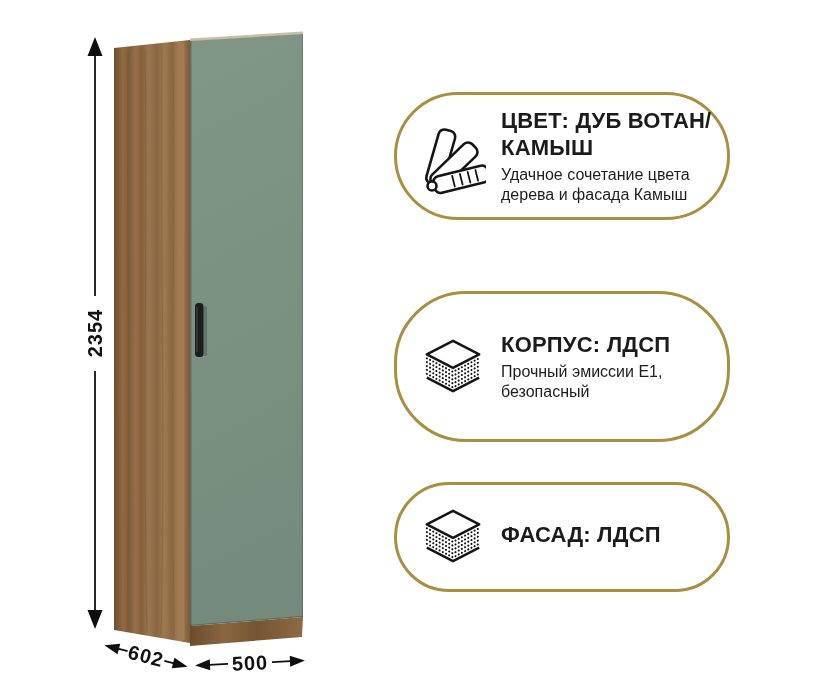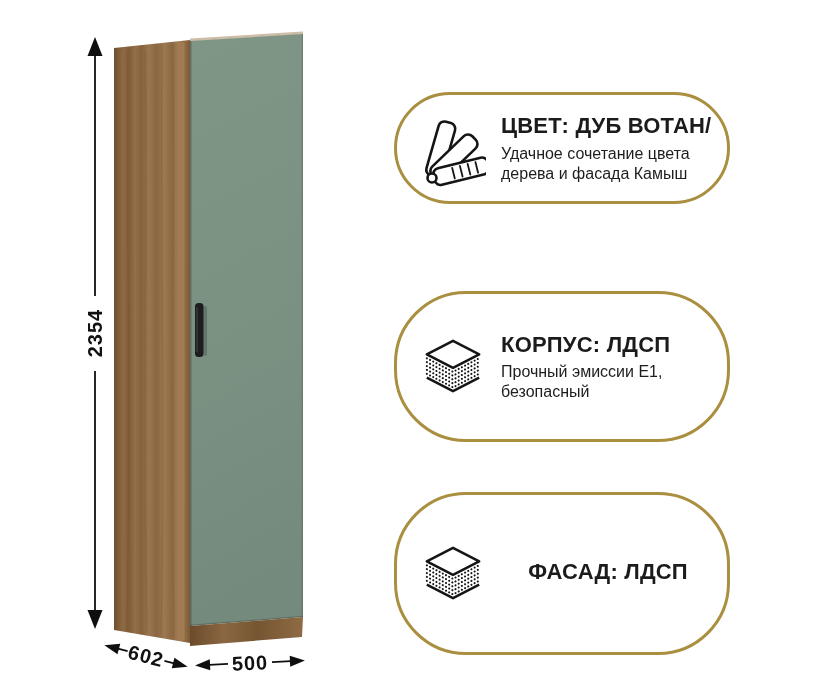--- a/index.html
+++ b/index.html
@@ -31,23 +31,23 @@
   .badge-title{
     font-size:22px;font-weight:800;color:#1b1b1b;
     line-height:1.24;letter-spacing:.2px;white-space:nowrap;
   }
   .badge-sub{
     margin-top:4px;
     font-size:16px;font-weight:500;color:#1e1e1e;
     line-height:1.25;
   }
   .badge-sub div{white-space:nowrap;}
-  .b1{top:92px;height:112px;}
+  .b1{top:92px;height:128px;}
   .b2{top:291px;height:151px;}
-  .b3{top:492px;height:163px;text-align:center;}
+  .b3{top:482px;height:110px;}
   .dim-text{
     font-size:20px;font-weight:600;fill:#111111;letter-spacing:1px;
   }
 </style>
 </head>
 <body>
 
 <div class="canvas">
 
   <svg class="scene" width="816" height="700" viewBox="0 0 816 700">
@@ -138,20 +138,21 @@
             <rect x="4" y="14" width="17" height="56" rx="6"></rect>
             <path d="M7,26 L18,26 M7,34 L18,34 M7,42 L18,42 M7,50 L18,50" stroke-width="1.8" fill="none"></path>
           </g>
           <circle cx="12" cy="72" r="4.5"></circle>
         </g>
       </svg>
     </div>
     <div class="badge-text">
       <div class="badge-title">
         <div>ЦВЕТ: ДУБ ВОТАН/</div>
+        <div>КАМЫШ</div>
       </div>
       <div class="badge-sub">
         <div>Удачное сочетание цвета</div>
         <div>дерева и фасада Камыш</div>
       </div>
     </div>
   </div>
 
   <div class="badge b2">
     <div class="badge-icon">

